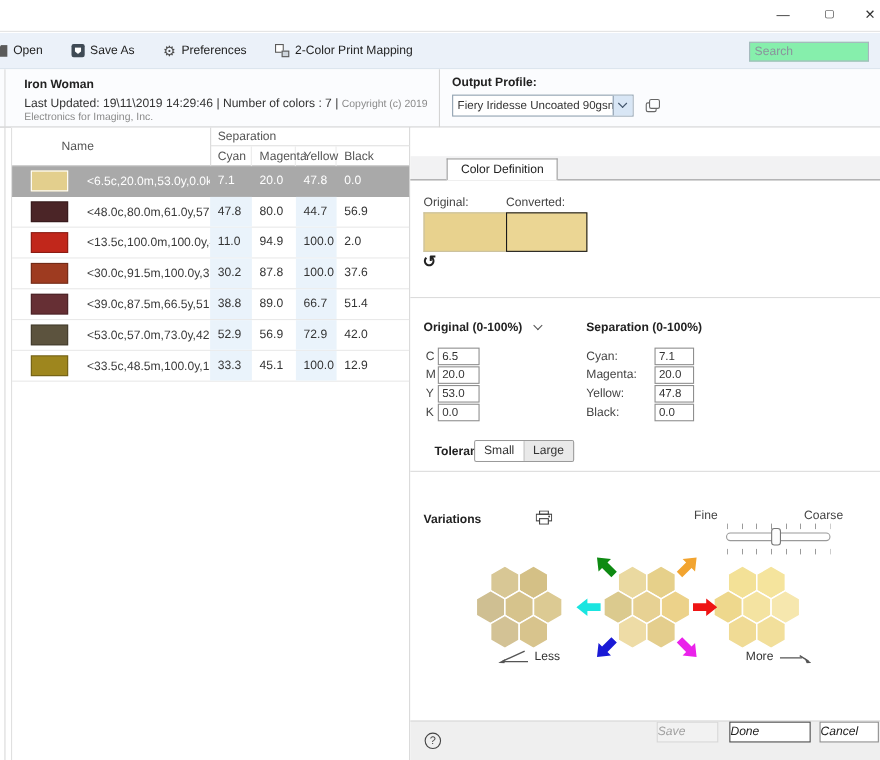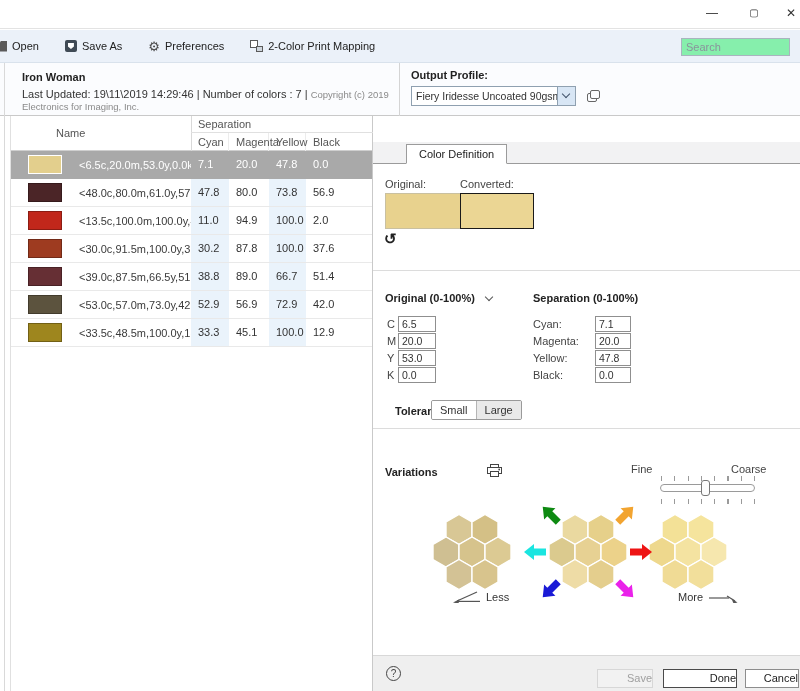--- a/index.html
+++ b/index.html
@@ -99,21 +99,21 @@
      background:repeating-linear-gradient(to right,#9a9a9a 0 1px,transparent 1px 13.3px); }
   .slider-track { position:absolute; left:287px; top:368px; width:95px; height:8px; background:#fff; border:1px solid #9a9a9a; border-radius:4px; }
   .slider-handle { position:absolute; left:40px; top:-5px; width:9px; height:16px; background:#fdfdfd; border:1px solid #777; border-radius:3px; cursor:pointer; }
 
   .hex-svg { position:absolute; left:0; top:378px; width:427px; height:118px; }
   .lessmore { position:absolute; display:flex; align-items:center; gap:6px; color:#333; }
 
   
   .footer { position:absolute; left:0; top:539px; width:427px; height:36px; background:#efefef; border-top:1px solid #d8d8d8; }
   .help-ico { position:absolute; left:13px; top:10px; width:15px; height:15px; border:1.3px solid #444; border-radius:50%; text-align:center; line-height:13px; font-size:10px; color:#444; cursor:pointer; }
-  .btn { position:absolute; top:13px; height:19px; background:#fff; text-align:right; line-height:17px; color:#222; cursor:pointer; }
+  .btn { position:absolute; top:0; height:19px; background:#fff; text-align:left; line-height:17px; color:#222; cursor:pointer;font-style:italic; }
   .btn-save { left:224px; width:56px; background:#f2f2f2; border:1px solid #d7d7d7; color:#a0a0a0; cursor:default; }
   .btn-done { left:290px; width:74px; border:1px solid #4a4a4a; }
   .btn-cancel { left:372px; width:54px; border:1px solid #8d8d8d; }
 </style>
 </head>
 <body>
 
 <div id="app">
 
   <div class="titlebar">
@@ -200,21 +200,21 @@
           <div class="v tint">47.8</div>
           <div class="v">0.0</div>
         </div>
         <div class="trow">
           <div class="swcell">
             <span class="sw" style="background: rgb(75, 37, 39);"></span>
           </div>
           <div class="nm">&lt;48.0c,80.0m,61.0y,57.0k&gt;</div>
           <div class="v tint">47.8</div>
           <div class="v">80.0</div>
-          <div class="v tint">73.8</div>
+          <div class="v tint">44.7</div>
           <div class="v">56.9</div>
         </div>
         <div class="trow">
           <div class="swcell">
             <span class="sw" style="background: rgb(193, 39, 27);"></span>
           </div>
           <div class="nm">&lt;13.5c,100.0m,100.0y,4.0k&gt;</div>
           <div class="v tint">11.0</div>
           <div class="v">94.9</div>
           <div class="v tint">100.0</div>

